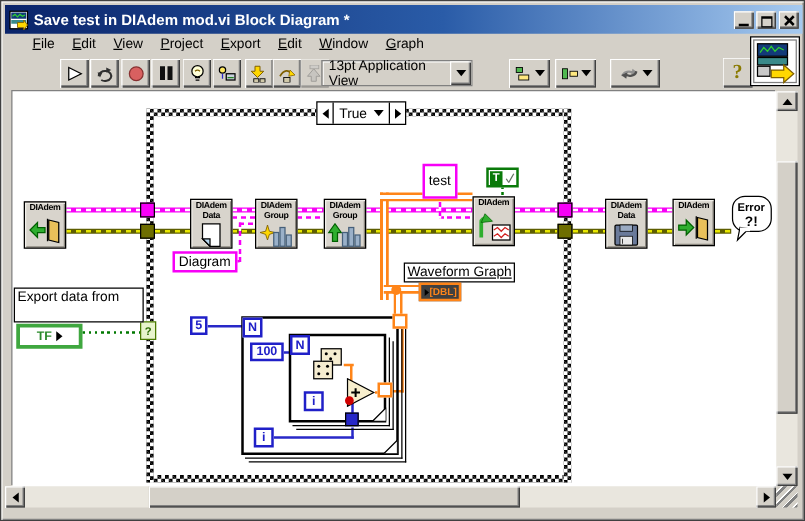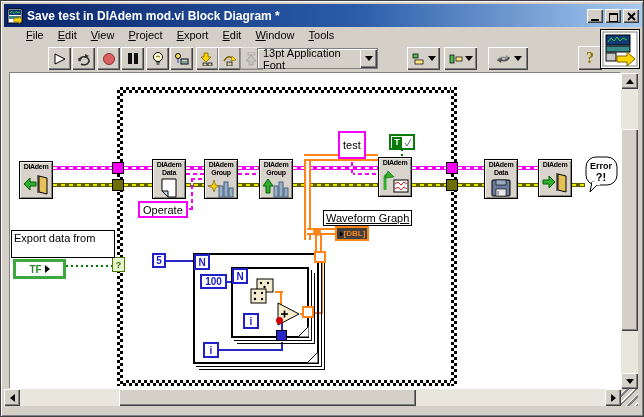--- a/index.html
+++ b/index.html
@@ -106,21 +106,21 @@
   </div>
 
   <div id="menubar" class="abs">
     <span class="mi">File</span>
     <span class="mi">Edit</span>
     <span class="mi">View</span>
     <span class="mi">Project</span>
     <span class="mi">Export</span>
     <span class="mi">Edit</span>
     <span class="mi">Window</span>
-    <span class="mi">Tools</span>
+    <span class="mi">Graph</span>
   </div>
 
   <div class="tb abs" style="left:47px;top:46px;">
       <svg width="14" height="14">
         <polygon points="2,2 12,7 2,12" fill="#fff" stroke="#000"></polygon>
       </svg>
     </div>
   <div class="tb abs" style="left:71px;top:46px;">
       <svg width="15" height="14">
         <path d="M3,9 a5,4 0 1 1 2,3" fill="none" stroke="#303030" stroke-width="1.6"></path>
@@ -170,21 +170,21 @@
       </svg>
     </div>
   <div class="tb abs disabled" style="left:239px;top:46px;">
       <svg width="15" height="14">
         <polygon points="5,13 9,13 9,9 12,9 7,3 2,9 5,9" fill="#b8b8b8" stroke="#606060" stroke-width="0.8"></polygon>
         <rect x="4" y="0" width="7" height="3" fill="#c8c8c8" stroke="#707070" stroke-width="0.7"></rect>
       </svg>
     </div>
 
   <div id="fontcombo" class="abs">
-    <span>13pt Application Font</span>
+    <span>13pt Application View</span>
     <div class="sbtn" style="width:17px;height:19px;">
         <div class="tri-d"></div>
       </div>
   </div>
 
   <div class="ddbtn abs" style="left:406px;top:46px;">
       <svg width="14" height="12">
         <rect x="1" y="1" width="5" height="4" fill="#50b850" stroke="#000" stroke-width="0.7"></rect>
         <rect x="3" y="7" width="8" height="4" fill="#ffe880" stroke="#000" stroke-width="0.7"></rect>
       </svg>
@@ -221,20 +221,32 @@
     </svg>
   </div>
 
   <div id="viewport" class="abs">
 
     <div class="abs chk" style="left:107px;top:14px;width:340px;height:6px;"></div>
     <div class="abs chk" style="left:107px;top:307px;width:340px;height:6px;"></div>
     <div class="abs chk" style="left:107px;top:14px;width:6px;height:299px;"></div>
     <div class="abs chk" style="left:441px;top:14px;width:6px;height:299px;"></div>
 
+    <div class="abs" style="left:243px;top:8px;width:72px;height:19px;border:1px solid #000;background:#fff;display:flex;">
+      <div style="width:13px;border-right:1px solid #000;display:flex;align-items:center;justify-content:center;">
+          <div class="tri-l"></div>
+        </div>
+      <div style="flex:1;display:flex;align-items:center;justify-content:center;gap:5px;">
+        <span style="font-size:11px;">True</span>
+        <div class="tri-d"></div>
+      </div>
+      <div style="width:13px;border-left:1px solid #000;display:flex;align-items:center;justify-content:center;">
+          <div class="tri-r"></div>
+        </div>
+    </div>
 
     <div class="abs wm" style="left:43px;top:93px;width:59px;"></div>
     <div class="abs wm" style="left:114px;top:93px;width:28px;"></div>
     <div class="abs wm" style="left:176px;top:93px;width:18px;"></div>
     <div class="abs wm" style="left:228px;top:93px;width:21px;"></div>
     <div class="abs wm" style="left:283px;top:93px;width:85px;"></div>
     <div class="abs wm" style="left:402px;top:93px;width:34px;"></div>
     <div class="abs wm" style="left:448px;top:93px;width:26px;"></div>
     <div class="abs wm" style="left:508px;top:93px;width:20px;"></div>
 
@@ -424,21 +436,21 @@
 
     <svg class="abs" style="left:575px;top:83px;" width="33" height="40">
       <rect x="1" y="1" width="31" height="28" rx="10" fill="#fff" stroke="#000"></rect>
       <polygon points="7,26 5,36 14,27" fill="#fff" stroke="#000"></polygon>
       <rect x="7" y="26" width="8" height="3" fill="#fff"></rect>
       <text x="16" y="13" text-anchor="middle" font-size="9" font-weight="bold" font-family="Liberation Sans,sans-serif">Error</text>
       <text x="16" y="25" text-anchor="middle" font-size="11" font-weight="bold" font-family="Liberation Sans,sans-serif">?!</text>
     </svg>
 
     <div class="pinkc abs" style="left:128px;top:128px;height:17px;">
-        <span>Operate</span>
+        <span>Diagram</span>
       </div>
     <div class="pinkc abs" style="left:328px;top:58px;height:28px;">
         <span>test</span>
       </div>
 
     <div class="abs" style="left:379px;top:61px;width:26px;height:16px;border:2px solid #0a7a0a;background:#fff;display:flex;align-items:center;gap:2px;padding:0 1px;">
       <span style="background:#0a7a0a;color:#fff;font-size:9px;font-weight:bold;width:10px;text-align:center;line-height:11px;">T</span>
       <svg width="8" height="9">
           <line x1="1" y1="5" x2="3" y2="8" stroke="#607060"></line>
           <line x1="3" y1="8" x2="7" y2="1" stroke="#607060"></line>

